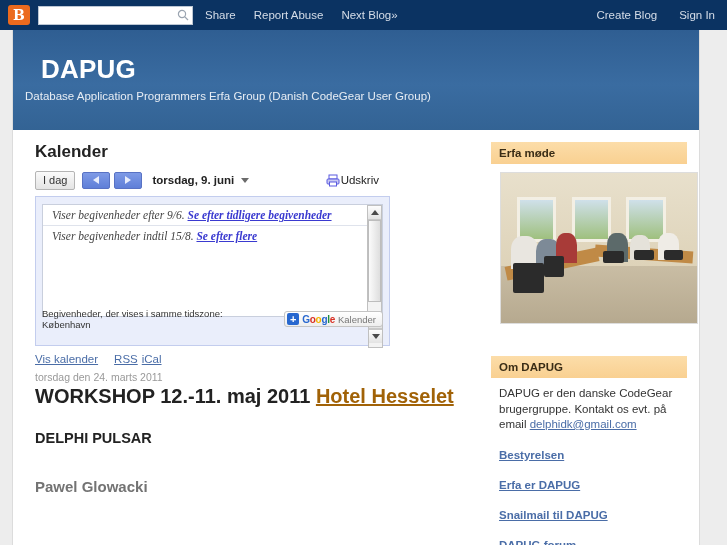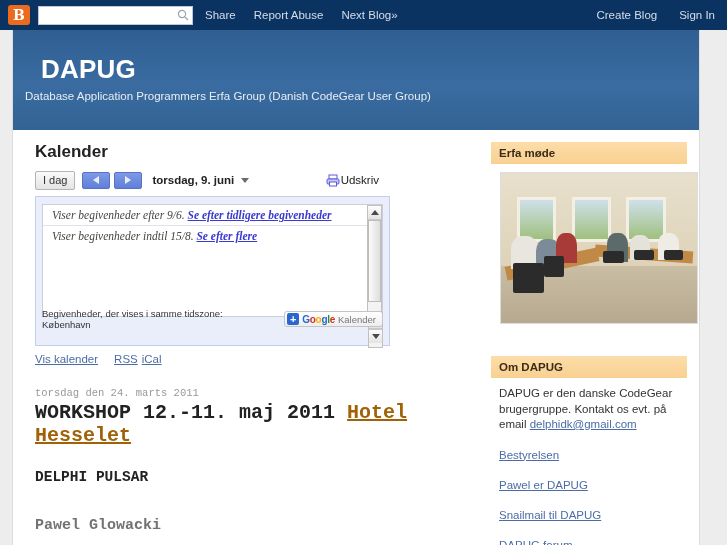--- a/index.html
+++ b/index.html
@@ -230,21 +230,21 @@
   .sb-outer { right: 6px; top: 118px; height: 33px; border-top: 0; }
 
   .cal-links {
     margin: 7px 0 0 10px;
     font-size: 11.5px;
   }
   .cal-links a { color: #4a6da7; text-decoration: underline; margin-right: 16px; }
   .cal-links a + a { margin-right: 4px; text-align: center; }
 
   
-  .post { margin: 22px 0 0 10px; font-family: Liberation Mono, monospace; }
+  .post { margin: 6px 0 0 10px; }
   .post-date { font-size: 10.5px; color: #999; margin-bottom: 2px; }
   .post-title { font-size: 13px; font-weight: bold; color: #222; margin: 0 0 6px 0; }
   .post-h1 { font-size: 20px; font-weight: bold; color: #222; margin: 0 0 22px 0; }
   .post-h1 a { color: #a16207; text-decoration: underline; }
   .post-h2 { font-size: 14.5px; font-weight: bold; color: #222; margin: 0 0 32px 0; }
   .post-h3 { font-size: 15px; font-weight: bold; color: #737373; margin: 0; }
 
   
   .side-sec { margin-bottom: 10px; }
   .side-head {
@@ -258,21 +258,21 @@
     border: 1px solid #ddd;
     margin-left: 9px;
     display: block;
     background: #cdbfa3;
     position: relative; overflow: hidden;
   }
   .side-body { font-size: 11.5px; color: #333; line-height: 1.35; padding: 0 6px 0 8px; }
   .side-body a { color: #4a6da7; text-decoration: underline; }
   .side-links { list-style: none; margin: 12px 0 0 0; padding: 0 0 0 8px; }
   .side-links li { margin-bottom: 12px; }
-  .side-links a { font-size: 11.5px; color: #4a6da7; text-decoration: underline; }
+  .side-links a { font-size: 11.5px; color: #4a6da7; text-decoration: underline; font-weight: bold; }
 
   
   .ph-wall { position:absolute; left:0; top:0; right:0; height:62%; background:linear-gradient(180deg,#e8e0cc,#ded3b9); }
   .ph-floor { position:absolute; left:0; top:62%; right:0; bottom:0; background:linear-gradient(180deg,#c9bda4,#b6a98f); }
   .ph-win { position:absolute; top:16%; height:30%; background:linear-gradient(180deg,#cfe0ea,#9fc07e); border:3px solid #f3efe4; }
   .ph-table { position:absolute; background:#c08a46; }
   .ph-person { position:absolute; border-radius:40% 40% 0 0; }
   .ph-mon { position:absolute; background:#2b2b2b; border-radius:2px; }
 </style>
 </head>
@@ -402,21 +402,21 @@
         </div>
       </div>
 
       <div class="side-sec" style="margin-top:32px;">
         <div class="side-head">Om DAPUG</div>
         <div class="side-body">
           <span>DAPUG er den danske CodeGear brugergruppe. Kontakt os evt. på email </span><a href="#">delphidk@gmail.com</a>
         </div>
         <ul class="side-links">
           <li><a href="#">Bestyrelsen</a></li>
-          <li><a href="#">Pawel er DAPUG</a></li>
+          <li><a href="#">Erfa er DAPUG</a></li>
           <li><a href="#">Snailmail til DAPUG</a></li>
           <li><a href="#">DAPUG forum</a></li>
 
         </ul>
       </div>
 
     </div>
   </div>
 
 </div>

